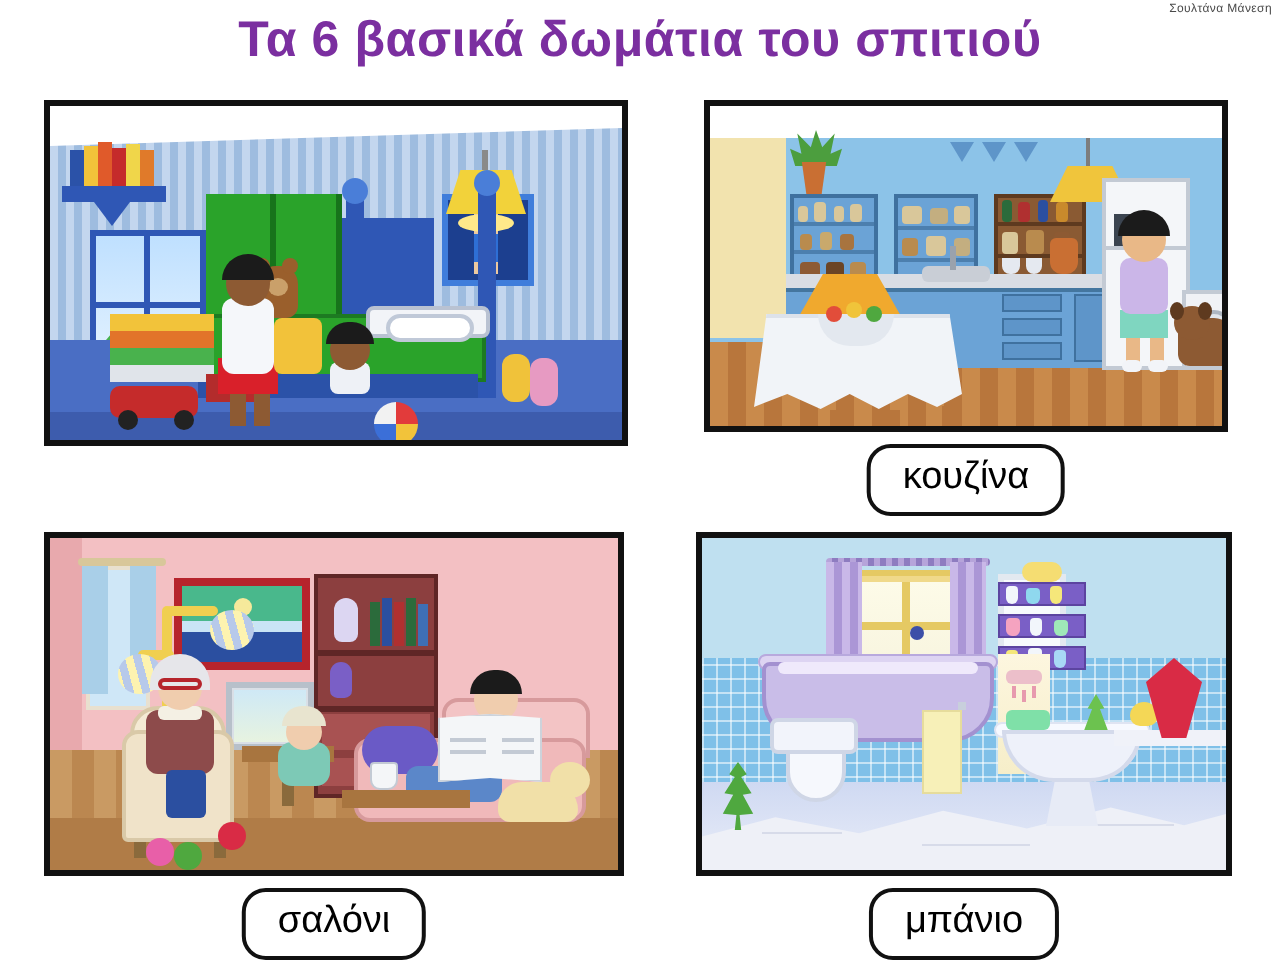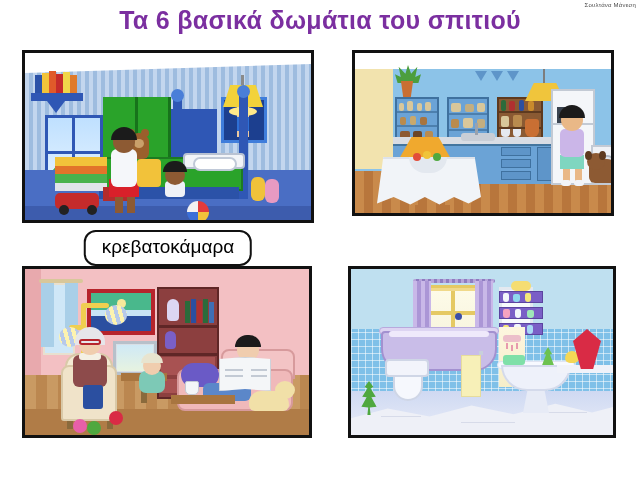--- a/index.html
+++ b/index.html
@@ -368,21 +368,20 @@
       <div class="l bd-shirt"></div>
 
       <div class="l bd-kid-body"></div>
       <div class="l bd-kid-head"></div>
       <div class="l bd-kid-hair"></div>
 
       <div class="l bd-doll" style="left:226px;top:124px;background:#f0c23a;"></div>
       <div class="l bd-doll" style="left:240px;top:126px;background:#e79ac2;"></div>
       <div class="l bd-ball"></div>
     </div>
-    <div class="label">κρεβατοκάμαρα</div>
   </div>
 
   <div class="cell kitchen">
     <div class="scene">
       <div class="l kc-wall"></div>
       <div class="l kc-wall-top"></div>
       <div class="l kc-wall-left"></div>
       <div class="l kc-floor"></div>
 
       <div class="l kc-plant"></div>
@@ -468,20 +467,21 @@
       <div class="l kc-boy-shorts"></div>
       <div class="l kc-boy-body"></div>
       <div class="l kc-boy-head"></div>
       <div class="l kc-boy-hair"></div>
 
       <div class="l kc-dog"></div>
       <div class="l kc-dog-head"></div>
       <div class="l kc-dog-ear" style="left:230px;top:98px;"></div>
       <div class="l kc-dog-ear" style="left:244px;top:98px;"></div>
     </div>
+    <div class="label">κουζίνα</div>
   </div>
 
   <div class="cell living">
     <div class="scene">
       <div class="l lv-wall"></div>
       <div class="l lv-wall-l"></div>
       <div class="l lv-floor"></div>
       <div class="l lv-rug"></div>
 
       <div class="l lv-window"></div>
@@ -548,20 +548,21 @@
       <div class="l lv-news-line" style="left:200px;top:100px;width:18px;"></div>
       <div class="l lv-news-line" style="left:200px;top:106px;width:18px;"></div>
       <div class="l lv-news-line" style="left:226px;top:100px;width:16px;"></div>
       <div class="l lv-news-line" style="left:226px;top:106px;width:16px;"></div>
 
       <div class="l lv-coffeetable"></div>
       <div class="l lv-mug"></div>
       <div class="l lv-dog"></div>
       <div class="l lv-dog-head"></div>
     </div>
+    <div class="label">σαλόνι</div>
   </div>
 
   <div class="cell bath">
     <div class="scene">
       <div class="l bt-wall-top"></div>
       <div class="l bt-wall-tile"></div>
       <div class="l bt-floor"></div>
 
       <div class="l bt-windowframe"></div>
       <div class="l bt-windowpane"></div>
@@ -613,15 +614,16 @@
       <div class="l bt-soap"></div>
       <div class="l bt-towel-bar"></div>
       <div class="l bt-towel"></div>
 
       <div class="l bt-counter-r"></div>
       <div class="l bt-greenplant2"></div>
       <div class="l bt-duck"></div>
       <div class="l bt-redtowel"></div>
       <div class="l bt-plant"></div>
     </div>
+    <div class="label">μπάνιο</div>
   </div>
 
 </div>
 
 </body></html>

